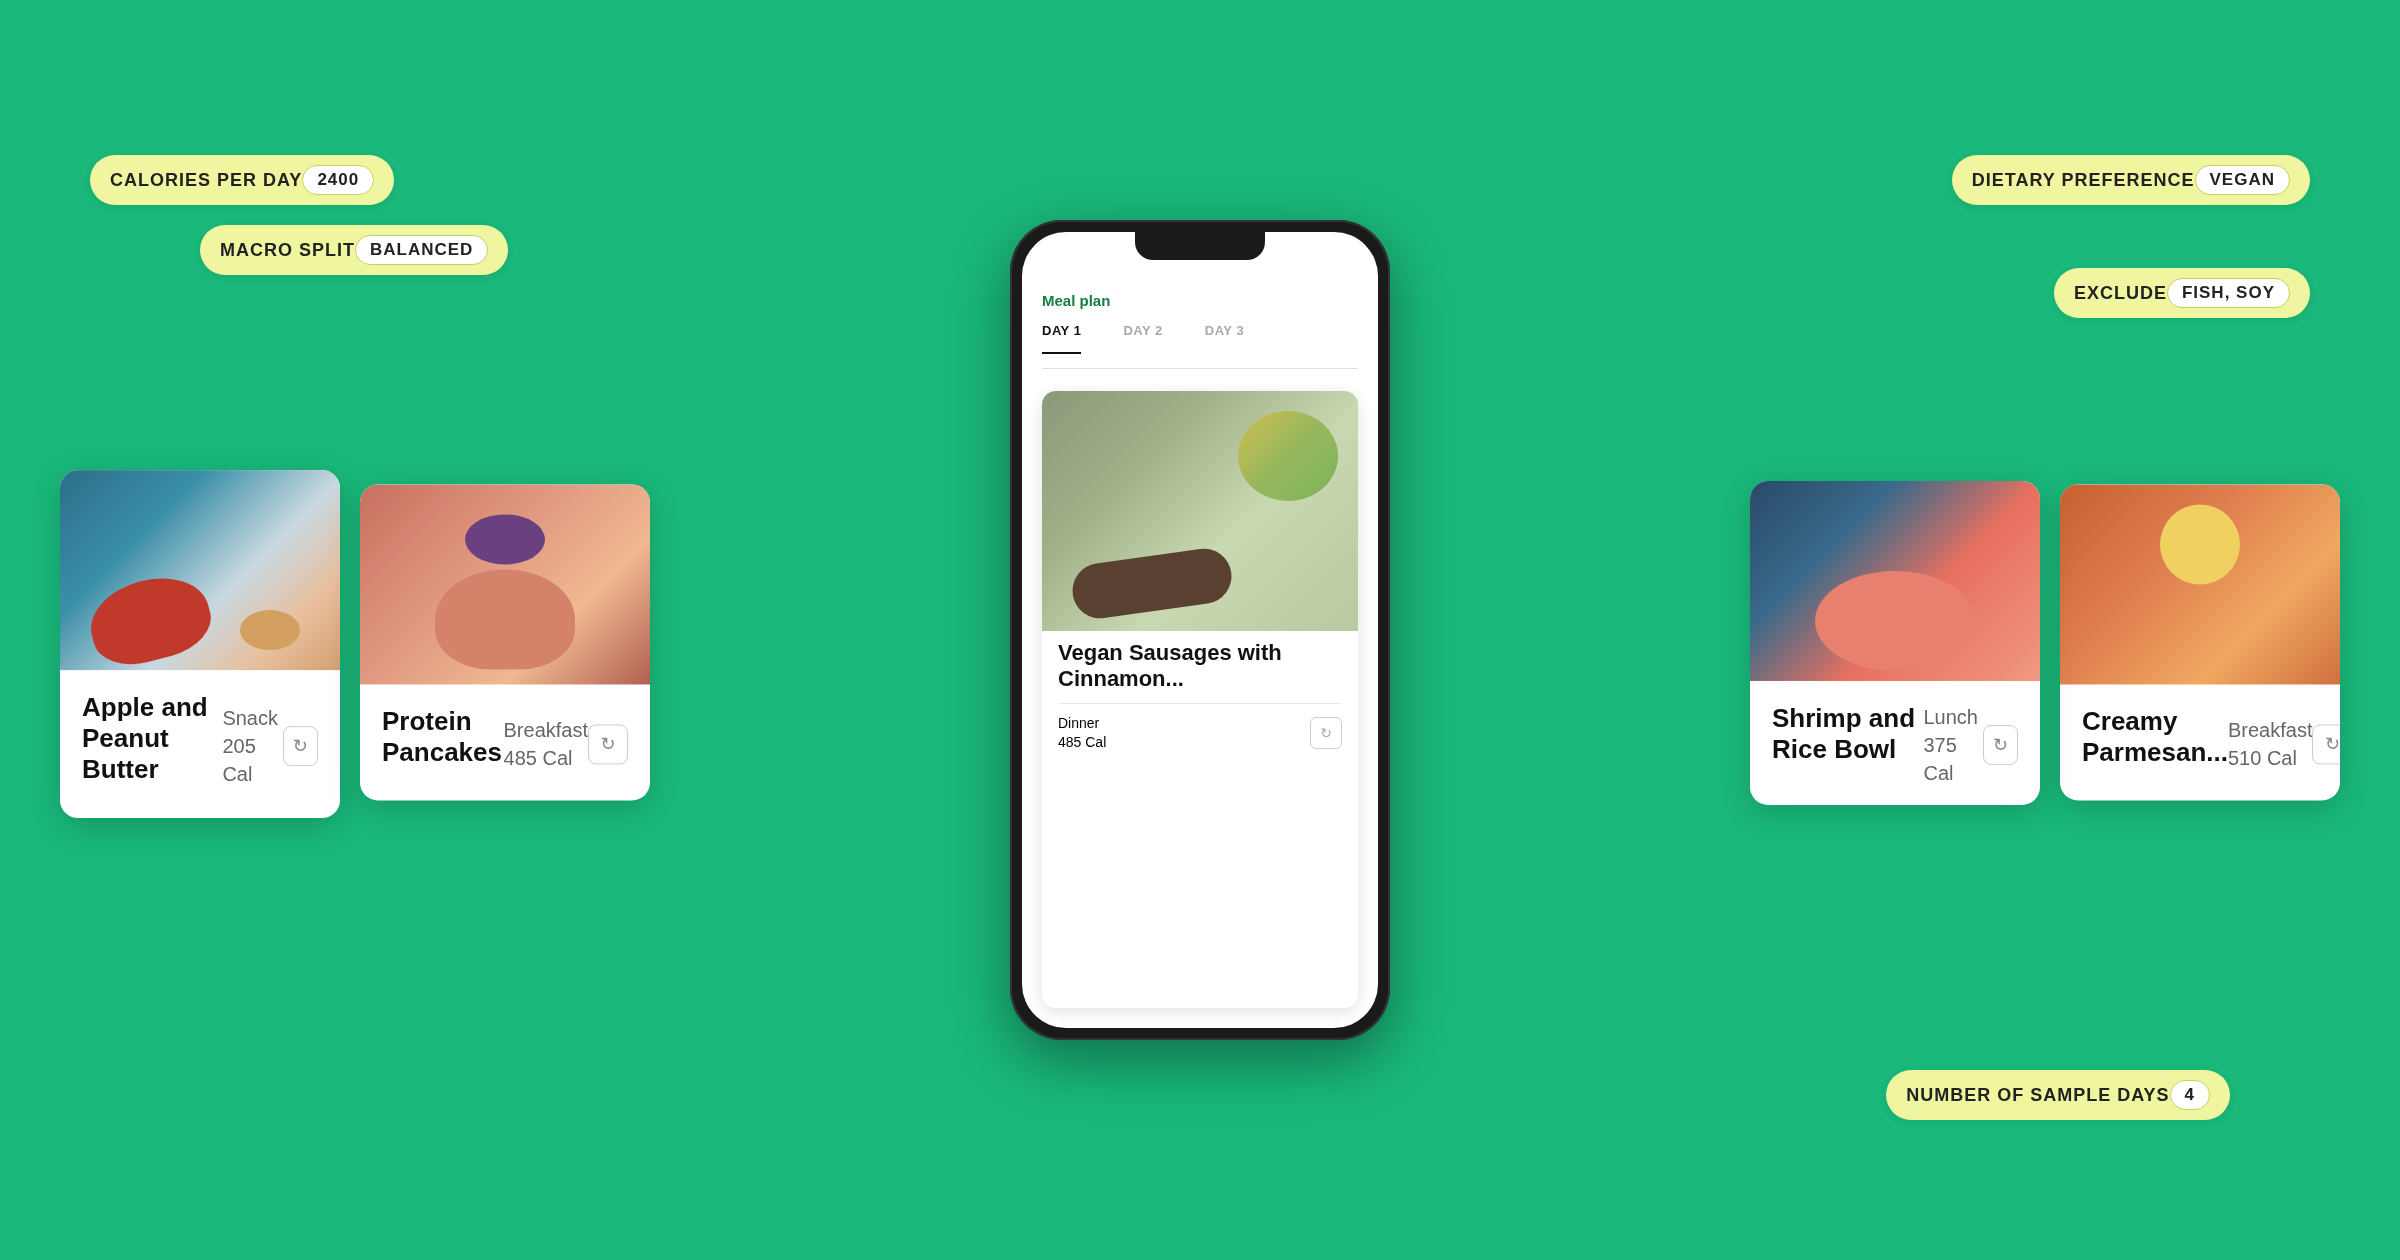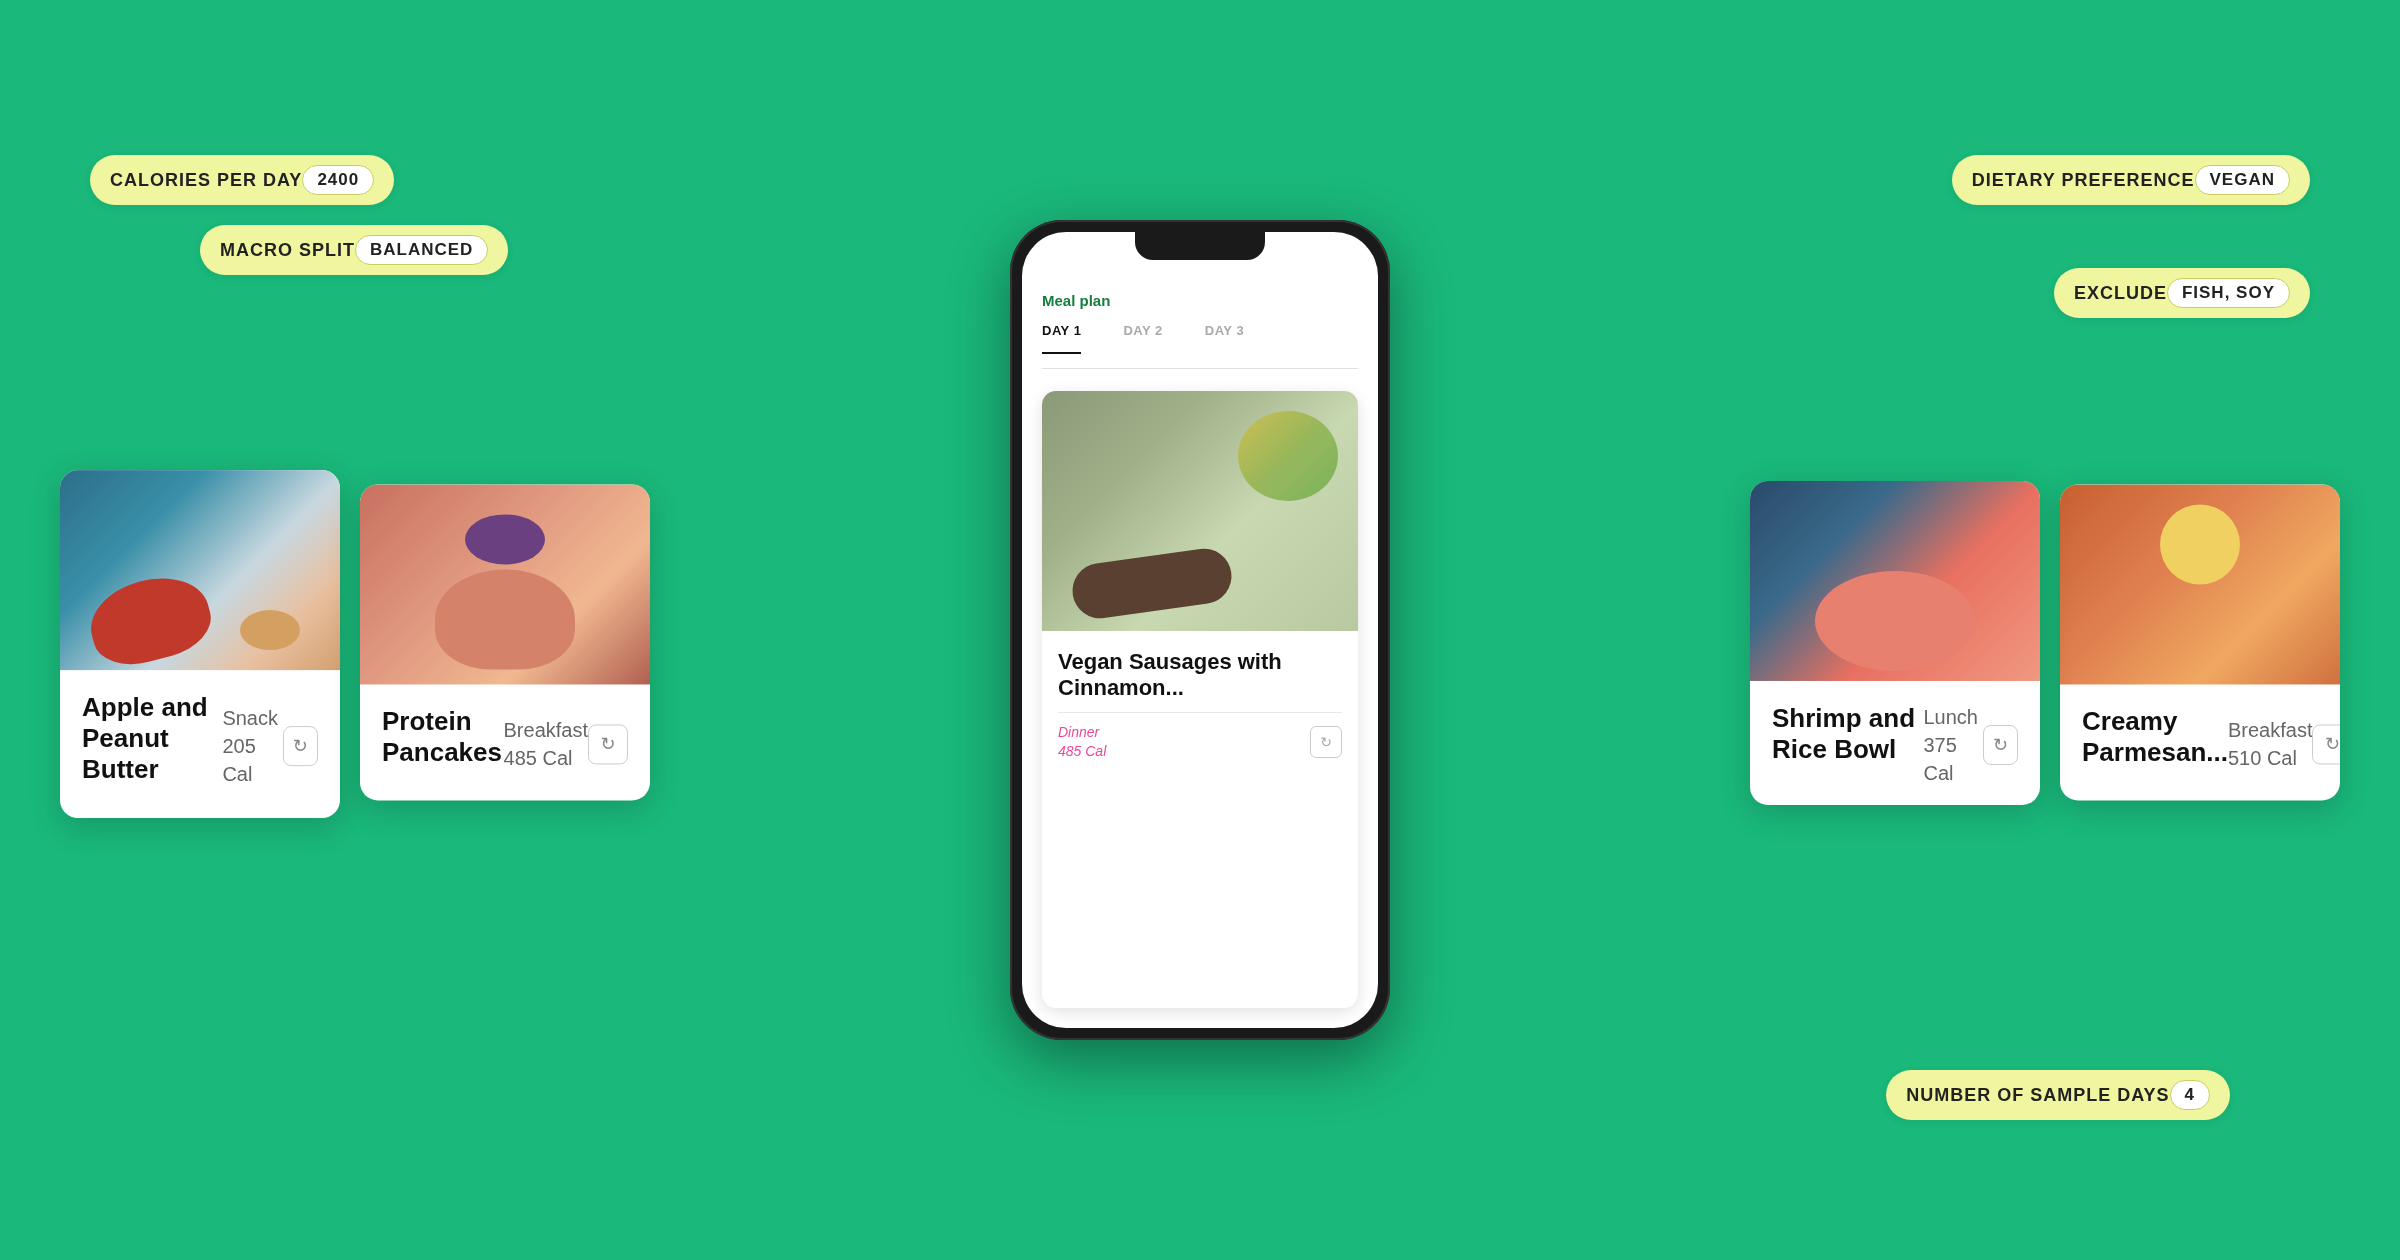--- a/index.html
+++ b/index.html
@@ -316,21 +316,21 @@
       top: 20px;
       right: 20px;
       width: 100px;
       height: 90px;
       background: linear-gradient(135deg, #e0c030, #80a830, #50a030);
       border-radius: 50%;
       opacity: 0.65;
     }
 
     .phone-meal-body {
-      padding: 18px 16px 12px 16px;
+      padding: 9px 16px 12px 16px;
     }
 
     .phone-meal-title {
       font-size: 22px;
       font-weight: 700;
       color: #111;
       line-height: 1.2;
       margin-bottom: 10px;
     }
 
@@ -341,23 +341,22 @@
     }
 
     .phone-meal-meta {
       display: flex;
       align-items: center;
       justify-content: space-between;
     }
 
     .phone-meal-info {
       font-size: 14px;
-      color: #ec4899;
+      color: #000000;
       line-height: 1.4;
-      font-style: italic;
     }
 
     .phone-refresh {
       width: 32px;
       height: 32px;
       border: 1px solid #ccc;
       border-radius: 6px;
       display: flex;
       align-items: center;
       justify-content: center;

